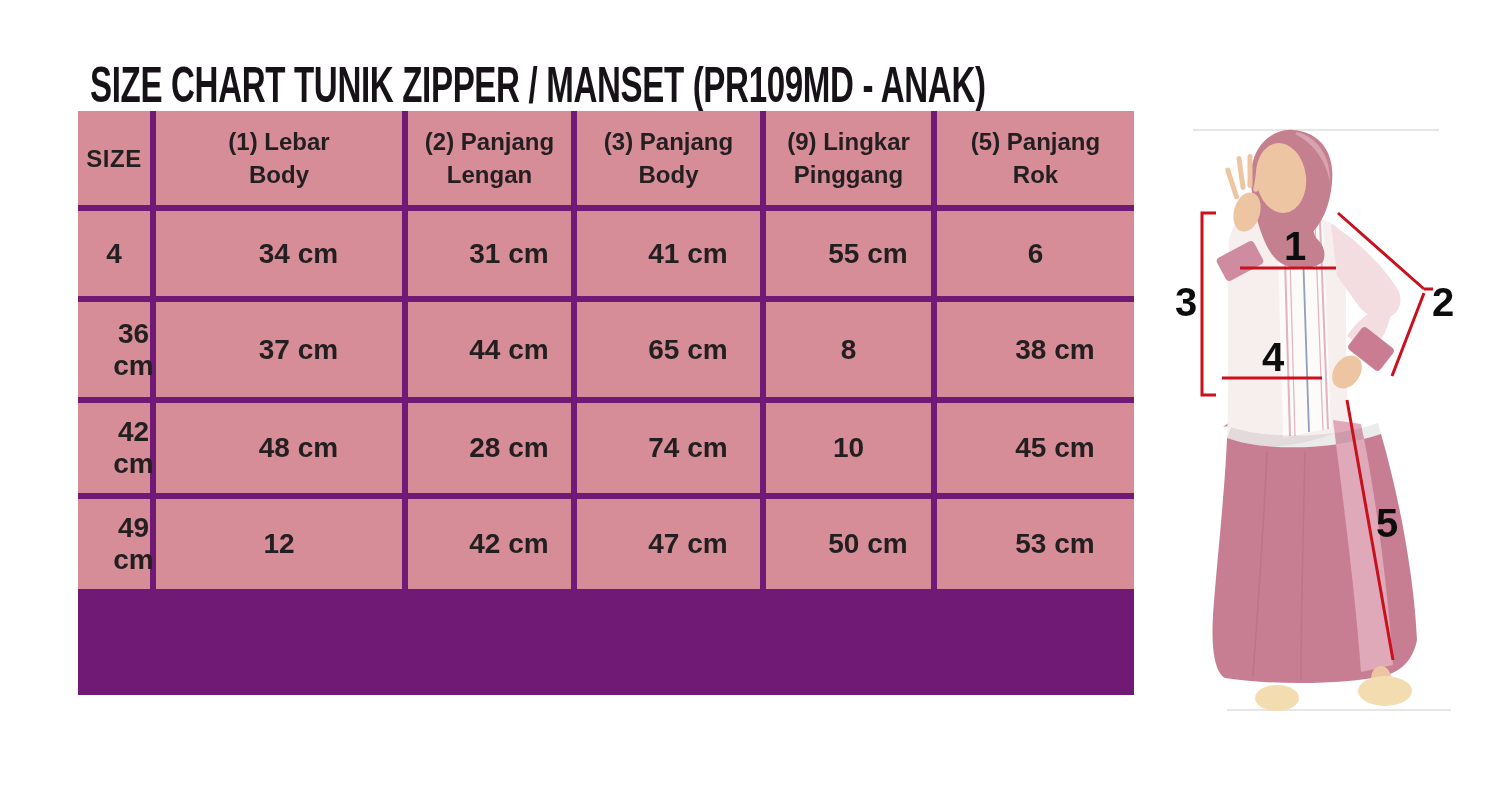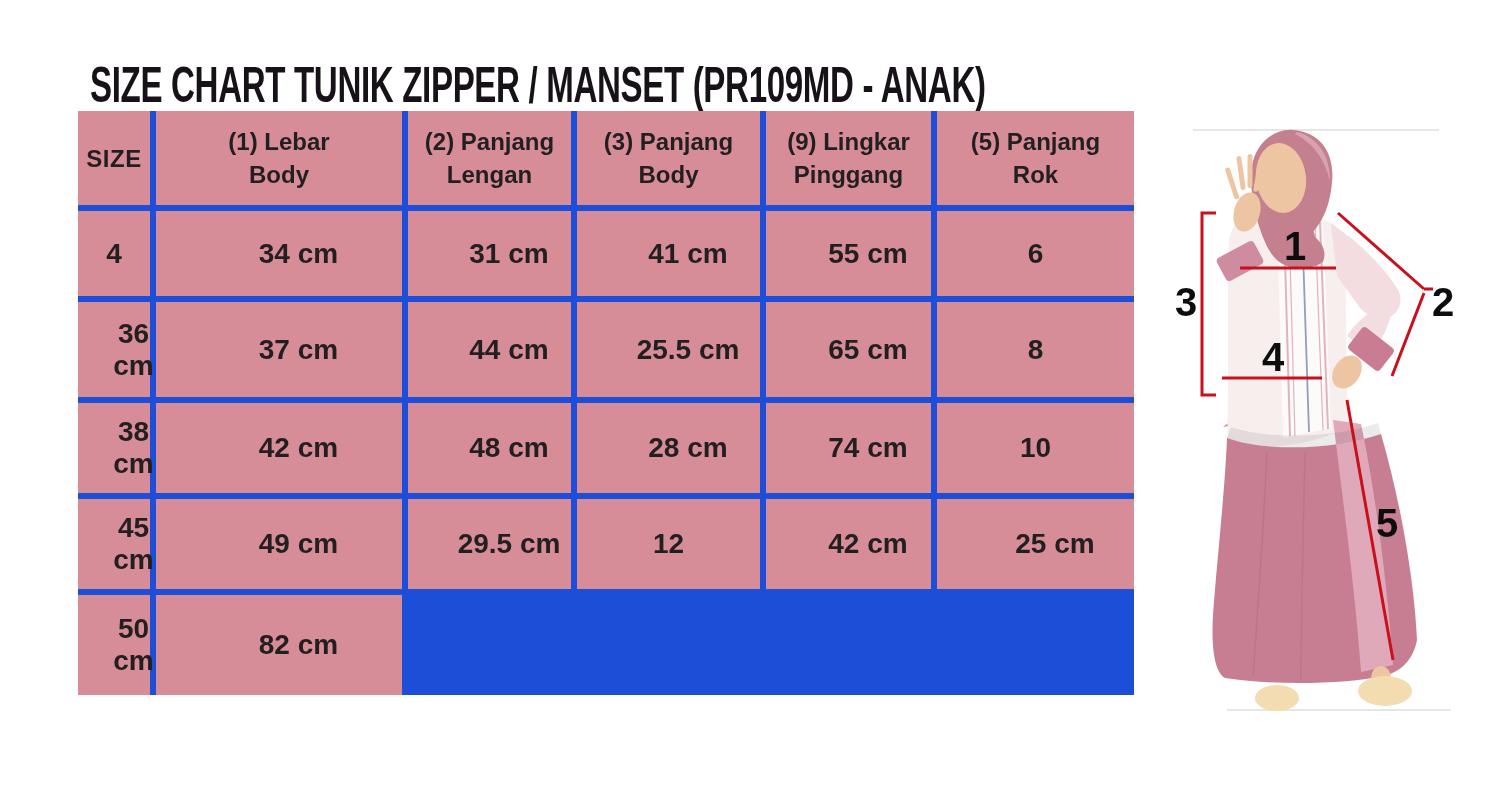--- a/index.html
+++ b/index.html
@@ -13,21 +13,21 @@
     font-size:46px;font-weight:800;color:#171217;
     letter-spacing:-0.5px;white-space:nowrap;
     transform:scaleX(0.72) scaleY(1.08);transform-origin:left top;
   }
   .size-table{
     position:absolute;left:78px;top:111px;
     display:grid;
     grid-template-columns:72px 246px 163px 183px 165px 197px;
     grid-template-rows:94px 85px 95px 90px 90px 100px;
     gap:6px;
-    background:#1d4ed8;
+    background:#701a75;
   }
   .cell{
     background:#d68d98;
     color:#231f20;
     display:flex;flex-direction:column;align-items:center;justify-content:center;
     text-align:center;
     font-weight:bold;
   }
   .cell.header{font-size:24px;line-height:33px;}
   .cell.header .hline{display:block;}
@@ -73,40 +73,38 @@
   <div class="cell rowsize">4</div>
   <div class="cell value">34 cm</div>
   <div class="cell value">31 cm</div>
   <div class="cell value">41 cm</div>
   <div class="cell value">55 cm</div>
 
   <div class="cell rowsize">6</div>
   <div class="cell value">36 cm</div>
   <div class="cell value">37 cm</div>
   <div class="cell value">44 cm</div>
-  <div class="cell value">25.5 cm</div>
   <div class="cell value">65 cm</div>
 
   <div class="cell rowsize">8</div>
   <div class="cell value">38 cm</div>
   <div class="cell value">42 cm</div>
   <div class="cell value">48 cm</div>
   <div class="cell value">28 cm</div>
   <div class="cell value">74 cm</div>
 
   <div class="cell rowsize">10</div>
   <div class="cell value">45 cm</div>
   <div class="cell value">49 cm</div>
-  <div class="cell value">29.5 cm</div>
 
   <div class="cell rowsize">12</div>
   <div class="cell value">42 cm</div>
-  <div class="cell value">25 cm</div>
+  <div class="cell value">47 cm</div>
   <div class="cell value">50 cm</div>
-  <div class="cell value">82 cm</div>
+  <div class="cell value">53 cm</div>
 </div>
 
 <div class="model-figure">
   <svg viewBox="-14 0 284 610" xmlns="http://www.w3.org/2000/svg">
 
     <line x1="8" y1="10" x2="254" y2="10" stroke="#dedede" stroke-width="1.5"></line>
     <line x1="42" y1="590" x2="266" y2="590" stroke="#dedede" stroke-width="1.5"></line>
 
     <path d="M 86,124 C 76,158 66,200 64,240 C 62,268 56,288 50,298 L 38,307 L 66,302 C 74,280 81,248 87,216 C 93,184 99,152 99,132 Z" fill="#ca8a9c"></path>
     <path d="M 79,150 C 75,182 69,222 63,262" stroke="#b97287" stroke-width="2" fill="none" opacity="0.7"></path>

